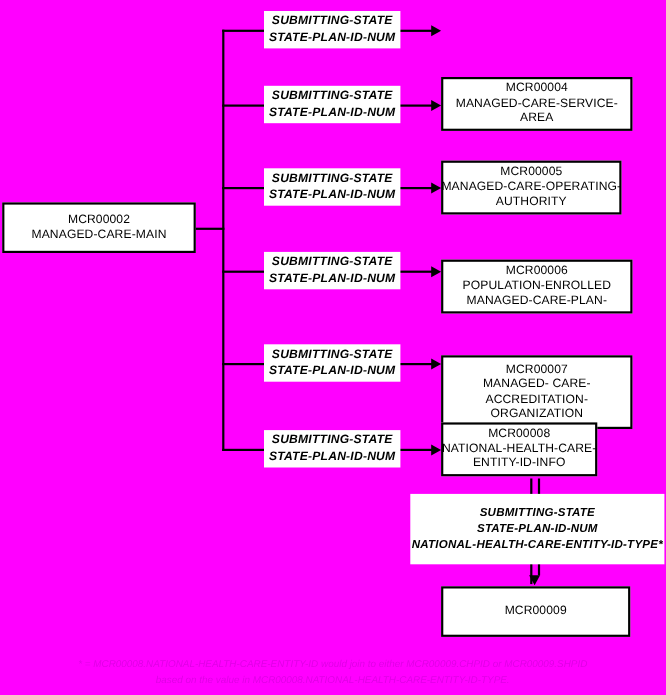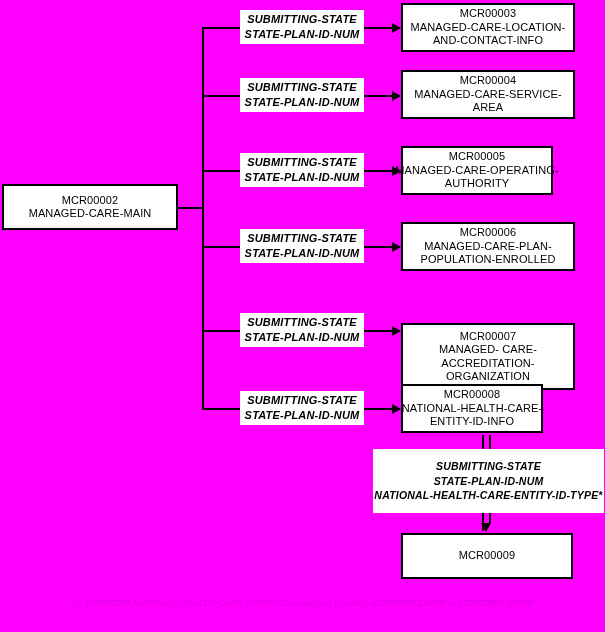--- a/index.html
+++ b/index.html
@@ -144,42 +144,37 @@
 
   <div class="vline" style="left:482px; top:435px; height:96px;"></div>
   <div class="vline" style="left:489px; top:435px; height:88px;"></div>
   <div class="arrow-d" style="left:481px; top:523px;"></div>
 
   <div class="ent-box" style="left:2px; top:184px; width:176px; height:46px;">
     <span class="ln">MCR00002</span>
     <span class="ln">MANAGED-CARE-MAIN</span>
   </div>
 
-  <div class="ent-box" style="left:401px; top:3px; width:174px; height:49px;">
-    <span class="ln">MCR00003</span>
-    <span class="ln">MANAGED-CARE-LOCATION-</span>
-    <span class="ln">AND-CONTACT-INFO</span>
-  </div>
 
   <div class="ent-box" style="left:401px; top:70px; width:174px; height:49px;">
     <span class="ln">MCR00004</span>
     <span class="ln">MANAGED-CARE-SERVICE-</span>
     <span class="ln">AREA</span>
   </div>
 
-  <div class="ent-box" style="left:401px; top:146px; width:152px; height:49px;">
+  <div class="ent-box" style="left:401px; top:146px; width:164px; height:49px;">
     <span class="ln">MCR00005</span>
     <span class="ln">MANAGED-CARE-OPERATING-</span>
     <span class="ln">AUTHORITY</span>
   </div>
 
-  <div class="ent-box" style="left:401px; top:222px; width:174px; height:49px;">
+  <div class="ent-box" style="left:401px; top:236px; width:174px; height:49px;">
     <span class="ln">MCR00006</span>
+    <span class="ln">POPULATION-ENROLLED</span>
     <span class="ln">MANAGED-CARE-PLAN-</span>
-    <span class="ln">POPULATION-ENROLLED</span>
   </div>
 
   <div class="ent-box" style="left:401px; top:296px; width:174px; height:67px;margin-top:27px;">
     <span class="ln">MCR00007</span>
     <span class="ln">MANAGED- CARE-</span>
     <span class="ln">ACCREDITATION-</span>
     <span class="ln">ORGANIZATION</span>
   </div>
 
   <div class="ent-box" style="left:401px; top:384px; width:142px; height:49px;">
@@ -223,15 +218,16 @@
   </div>
 
   <div class="lbl-box wide" style="left:373px; top:449px; width:231px; height:64px;">
     <span class="ln">SUBMITTING-STATE</span>
     <span class="ln">STATE-PLAN-ID-NUM</span>
     <span class="ln">NATIONAL-HEALTH-CARE-ENTITY-ID-TYPE*</span>
   </div>
 
   <div id="footnote">
     <span class="ln">* = MCR00008.NATIONAL-HEALTH-CARE-ENTITY-ID would join to either MCR00009.CHPID or MCR00009.SHPID</span>
+    <span class="ln">based on the value in MCR00008.NATIONAL-HEALTH-CARE-ENTITY-ID-TYPE.</span>
   </div>
 
 </div>
 
 </body></html>

